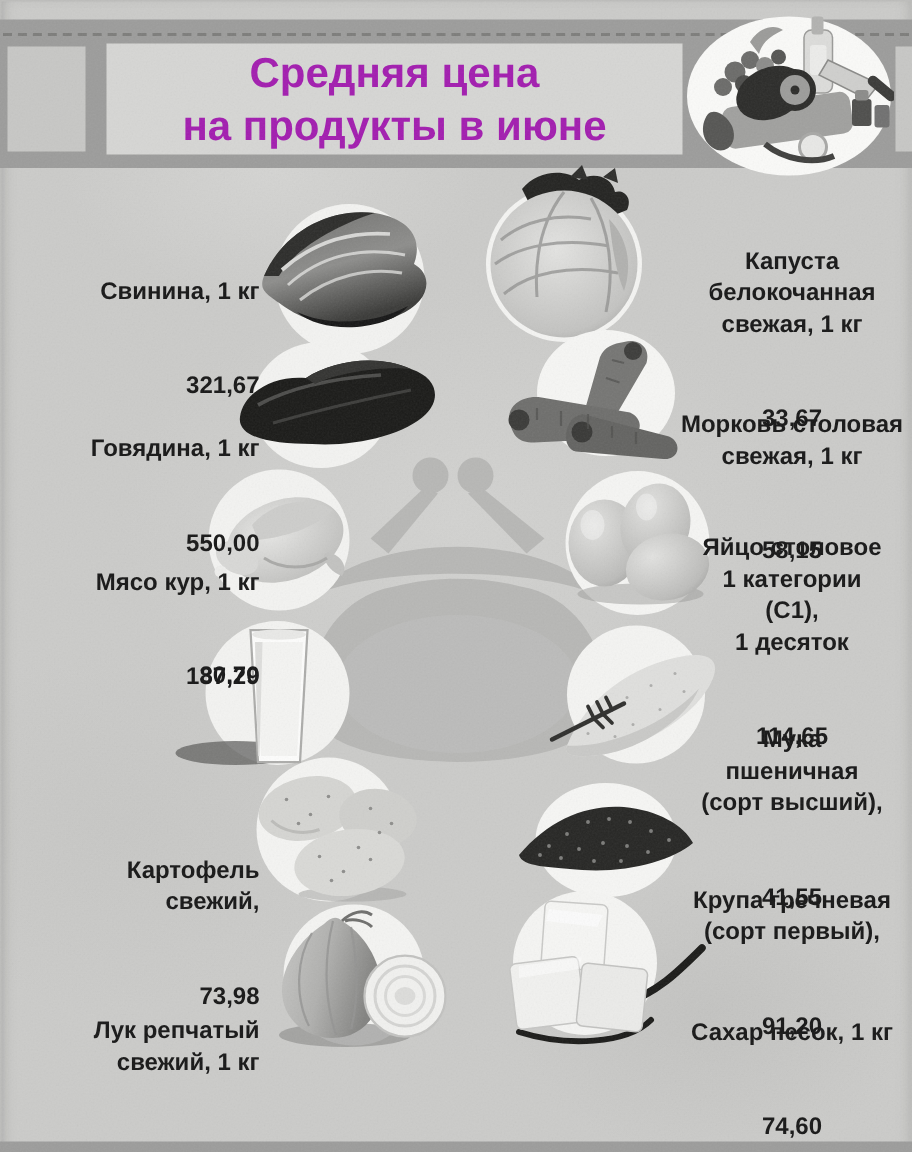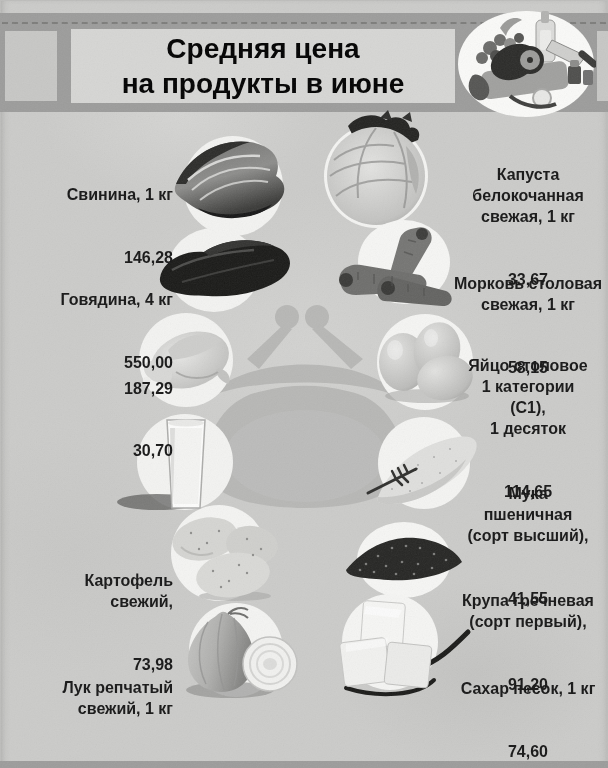--- a/index.html
+++ b/index.html
@@ -13,21 +13,21 @@
       radial-gradient(ellipse 200px 120px at 30% 15%, #d4d4d2 0%, rgba(212,212,210,0) 70%),
       #cbcbc9;
     box-shadow:inset 0 0 0 1px #bdbdbb, inset 6px 0 10px -6px #9a9a98, inset -6px 0 10px -6px #a8a8a6;
   }
   .band{position:absolute;left:0;top:13px;width:608px;height:99px;background:#9c9c9b;}
   .dash{position:absolute;left:2px;top:22px;width:604px;height:0;border-top:2px dashed #787876;opacity:.85;}
   .sq-left{position:absolute;left:5px;top:31px;width:52px;height:70px;background:#c7c7c5;}
   .sq-right{position:absolute;left:597px;top:31px;width:11px;height:70px;background:#c7c7c5;}
   .title-panel{position:absolute;left:71px;top:29px;width:384px;height:74px;background:#d6d6d4;
     display:flex;align-items:center;justify-content:center;}
-  .title{font-size:28px;font-weight:bold;color:#000000;text-align:center;white-space:pre-line;line-height:35px;letter-spacing:0;}
+  .title{font-size:28px;font-weight:bold;color:#a21caf;text-align:center;white-space:pre-line;line-height:35px;letter-spacing:0;}
   .bottom-strip{position:absolute;left:0;top:761px;width:608px;height:7px;background:#9c9c9b;}
   .fig{position:absolute;}
   .fig svg{display:block;}
   .ptext{position:absolute;text-align:center;font-weight:bold;color:#161616;font-size:16px;line-height:21px;white-space:pre;}
   .left-col{left:8px;width:165px;text-align:right;}
   .right-col{left:442px;width:172px;}
   .watermark{position:absolute;left:183px;top:293px;}
   .collage{position:absolute;left:456px;top:10px;}
   .grain{position:absolute;left:0;top:0;width:608px;height:768px;opacity:.09;pointer-events:none;}
 </style>
@@ -296,27 +296,28 @@
       <rect x="36" y="12" width="42" height="44" rx="4" fill="#f6f6f4" stroke="#c9c9c7" transform="rotate(4 57 34)"></rect>
       <rect x="16" y="50" width="46" height="44" rx="4" fill="#f1f1ef" stroke="#c6c6c4" transform="rotate(-7 39 72)"></rect>
       <rect x="60" y="54" width="44" height="42" rx="4" fill="#ebebe9" stroke="#c2c2c0" transform="rotate(6 82 75)"></rect>
       <path d="M40,16 L76,20 L72,28 L38,24 Z" fill="#ffffff" opacity="0.6"></path>
       <path d="M20,54 L62,48 L60,56 L20,62 Z" fill="#ffffff" opacity="0.5"></path>
     </svg>
   </div>
 
   <div class="ptext left-col" style="top:142px">
     <div>Свинина, 1 кг</div>
-    <div>146,28</div>
+    <div>321,67</div>
   </div>
   <div class="ptext left-col" style="top:247px">
-    <div>Говядина, 4 кг</div>
+    <div>Говядина, 1 кг</div>
     <div>550,00</div>
   </div>
   <div class="ptext left-col" style="top:336px">
+    <div>Мясо кур, 1 кг</div>
     <div>187,29</div>
   </div>
   <div class="ptext left-col" style="top:398px">
     <div>30,70</div>
   </div>
   <div class="ptext left-col" style="top:528px">
     <div>Картофель
 свежий,</div>
     <div>73,98</div>
   </div>

